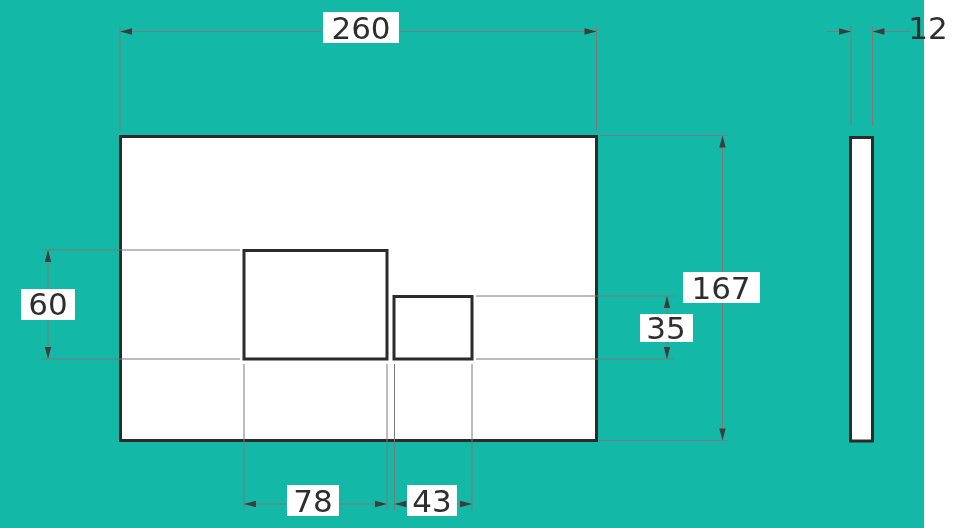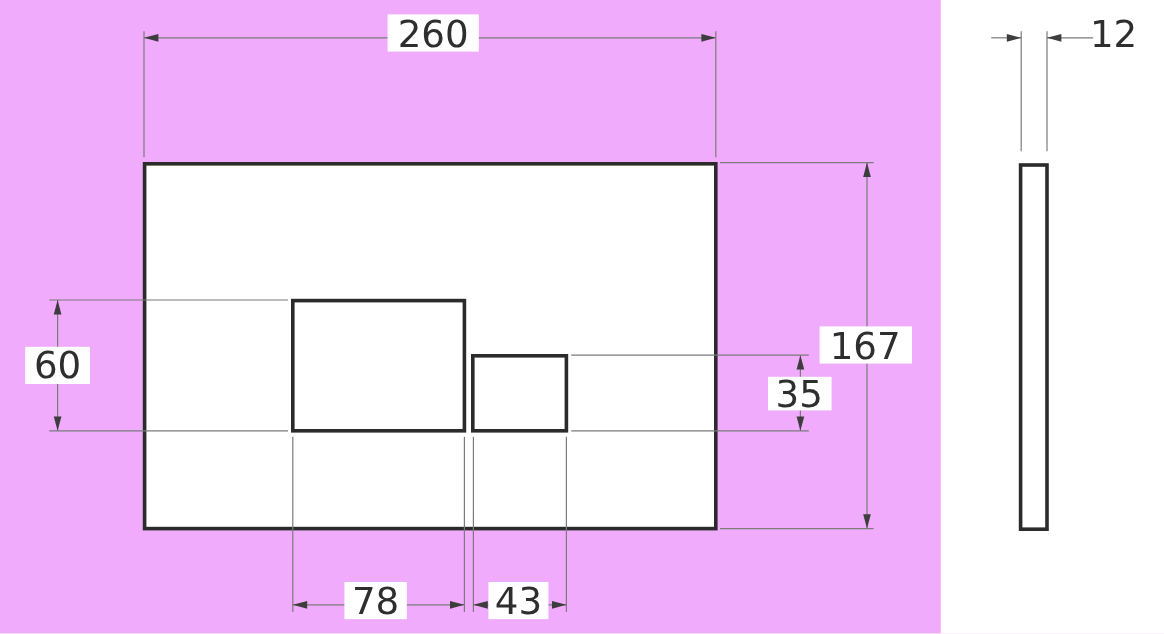--- a/index.html
+++ b/index.html
@@ -5,23 +5,23 @@
   html, body {
     margin: 0;
     padding: 0;
     background: #ffffff;
     width: 970px;
     height: 528px;
     overflow: hidden;
   }
   .drawing-stage {
     position: relative;
-    width: 784px;
+    width: 924px;
     height: 528px;
-    background: #f0abfc;
+    background: #14b8a6;
   }
   svg { display: block; }
   .outline {
     fill: #ffffff;
     stroke: #2b2b2b;
     stroke-width: 3;
   }
   .thinline {
     stroke: #7b7b7b;
     stroke-width: 1;

